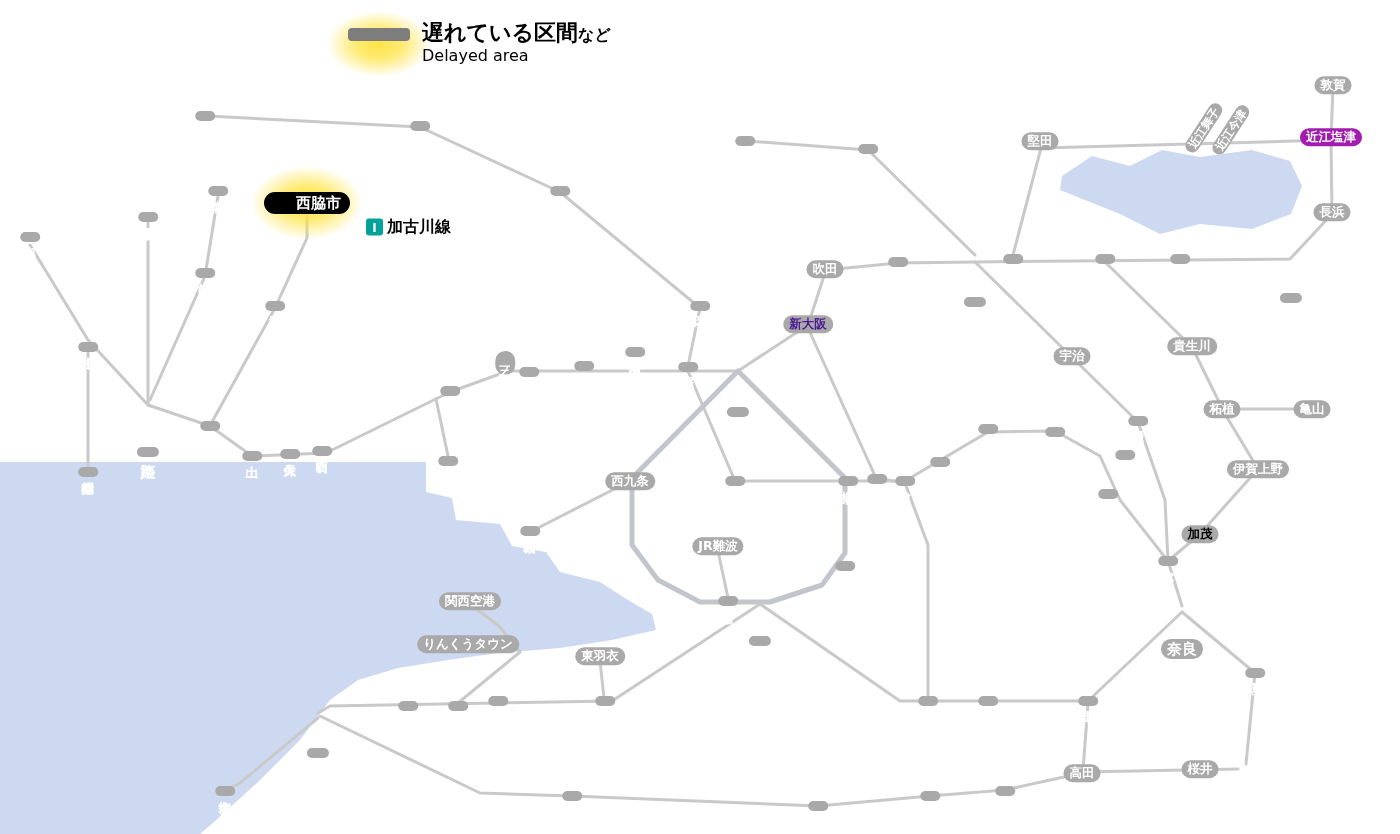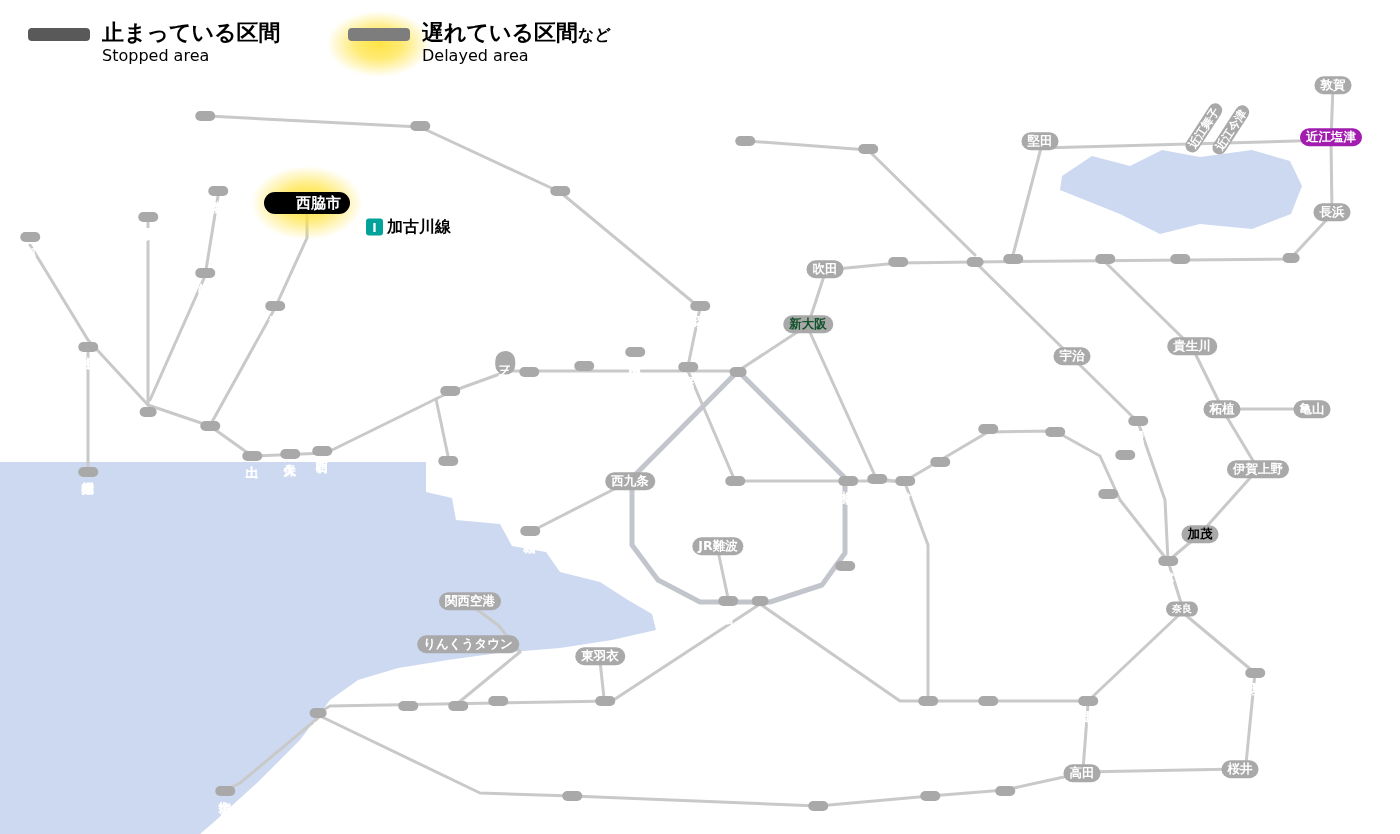--- a/index.html
+++ b/index.html
@@ -14,21 +14,21 @@
 
   
   .st{
     position:absolute;transform:translate(-50%,-50%);
     background:#a9a9a9;color:#fff;font-weight:bold;
     font-size:12.5px;line-height:1.08;text-align:center;white-space:nowrap;
     border-radius:10px;
   }
   .st.h{padding:2px 6px;}
   .st.v{writing-mode:vertical-rl;text-orientation:upright;padding:5px 3px;}
-  .st.big{font-size:10px;}
+  .st.big{font-size:15px;margin-top:40px;}
   .st.hl{background:#000;font-size:15px;padding:3px 9px;border-radius:12px;z-index:5;}
   .st.diag{transform:translate(-50%,-50%) rotate(-57deg);padding:1px 5px;border-radius:9px;font-size:11.5px;}
 
   .glow{
     position:absolute;transform:translate(-50%,-50%);
     width:112px;height:74px;border-radius:50%;
     background:radial-gradient(closest-side, rgba(255,226,60,0.95) 0%, rgba(255,228,70,0.75) 45%, rgba(255,228,70,0) 100%);
     pointer-events:none;z-index:1;
   }
 
@@ -90,27 +90,20 @@
       <polyline points="760,604 900,701 1088,701 1182,612" fill="none" stroke="#c9c9c9" stroke-width="3" stroke-linecap="round" stroke-linejoin="round"></polyline>
       <polyline points="808,328 876,478 905,483 928,545 928,700" fill="none" stroke="#c9c9c9" stroke-width="3" stroke-linecap="round" stroke-linejoin="round"></polyline>
       <polyline points="1088,704 1083,770" fill="none" stroke="#c9c9c9" stroke-width="3" stroke-linecap="round" stroke-linejoin="round"></polyline>
       <polyline points="1182,612 1255,673 1246,764" fill="none" stroke="#c9c9c9" stroke-width="3" stroke-linecap="round" stroke-linejoin="round"></polyline>
       <polyline points="1082,772 1238,769" fill="none" stroke="#c9c9c9" stroke-width="3" stroke-linecap="round" stroke-linejoin="round"></polyline>
       <polyline points="436,399 448,456" fill="none" stroke="#c9c9c9" stroke-width="3" stroke-linecap="round" stroke-linejoin="round"></polyline>
     </svg>
 
   <div class="glow legend-glow" style="left:379px;top:44px;"></div>
 
-  <div class="legend-item" style="left:28px;">
-    <span class="swatch" style="background: rgb(89, 89, 89);"></span>
-    <span class="ltext">
-      <span class="ltitle">止まっている区間</span>
-      <span class="lsub">Stopped area</span>
-    </span>
-  </div>
 
   <div class="legend-item" style="left:348px;">
     <span class="swatch delayed" style="background: rgb(125, 125, 125);"></span>
     <span class="ltext">
       <span class="ltitle">
         <span>遅れている区間</span><span class="lsuffix">など</span>
       </span>
       <span class="lsub">Delayed area</span>
     </span>
   </div>
@@ -142,21 +135,21 @@
       <div class="st v" style="left: 322px; top: 451px; background: rgb(169, 169, 169); color: rgb(255, 255, 255);">西明石</div>
       <div class="st v" style="left: 448px; top: 461px; background: rgb(169, 169, 169); color: rgb(255, 255, 255);">和田岬</div>
       <div class="st v" style="left: 450px; top: 391px; background: rgb(169, 169, 169); color: rgb(255, 255, 255);">神戸</div>
       <div class="st v" style="left: 505px; top: 363px; background: rgb(169, 169, 169); color: rgb(255, 255, 255);">三ノ宮</div>
       <div class="st v" style="left: 529px; top: 372px; background: rgb(169, 169, 169); color: rgb(255, 255, 255);">灘</div>
       <div class="st v" style="left: 584px; top: 366px; background: rgb(169, 169, 169); color: rgb(255, 255, 255);">芦屋</div>
       <div class="st v" style="left: 635px; top: 352px; background: rgb(169, 169, 169); color: rgb(255, 255, 255);">甲子園口</div>
       <div class="st v" style="left: 688px; top: 367px; background: rgb(169, 169, 169); color: rgb(255, 255, 255);">尼崎</div>
       <div class="st v" style="left: 700px; top: 306px; background: rgb(169, 169, 169); color: rgb(255, 255, 255);">塚口</div>
       <div class="st v big" style="left: 738px; top: 372px; background: rgb(169, 169, 169); color: rgb(255, 255, 255);">大阪</div>
-      <div class="st h" style="left: 808px; top: 324px; background: rgb(169, 169, 169); color: #14532d;">新大阪</div>
+      <div class="st h" style="left: 808px; top: 324px; background: rgb(169, 169, 169); color: #4c1d95;">新大阪</div>
       <div class="st h" style="left: 825px; top: 269px; background: rgb(169, 169, 169); color: rgb(255, 255, 255);">吹田</div>
       <div class="st v" style="left: 898px; top: 262px; background: rgb(169, 169, 169); color: rgb(255, 255, 255);">高槻</div>
       <div class="st v" style="left: 745px; top: 141px; background: rgb(169, 169, 169); color: rgb(255, 255, 255);">園部</div>
       <div class="st v" style="left: 868px; top: 149px; background: rgb(169, 169, 169); color: rgb(255, 255, 255);">亀岡</div>
       <div class="st v big" style="left: 975px; top: 262px; background: rgb(169, 169, 169); color: rgb(255, 255, 255);">京都</div>
       <div class="st v" style="left: 1013px; top: 259px; background: rgb(169, 169, 169); color: rgb(255, 255, 255);">山科</div>
       <div class="st h" style="left: 1040px; top: 141px; background: rgb(169, 169, 169); color: rgb(255, 255, 255);">堅田</div>
       <div class="st h diag" style="left: 1204px; top: 128px; background: rgb(169, 169, 169); color: rgb(255, 255, 255);">近江舞子</div>
       <div class="st h diag" style="left: 1231px; top: 130px; background: rgb(169, 169, 169); color: rgb(255, 255, 255);">近江今津</div>
       <div class="st h" style="left: 1331px; top: 137px; background: #a21caf; color: rgb(255, 255, 255);">近江塩津</div>
@@ -168,21 +161,21 @@
       <div class="st h" style="left: 1072px; top: 356px; background: rgb(169, 169, 169); color: rgb(255, 255, 255);">宇治</div>
       <div class="st h" style="left: 1192px; top: 346px; background: rgb(169, 169, 169); color: rgb(255, 255, 255);">貴生川</div>
       <div class="st h" style="left: 1222px; top: 409px; background: rgb(169, 169, 169); color: rgb(255, 255, 255);">柘植</div>
       <div class="st h" style="left: 1312px; top: 409px; background: rgb(169, 169, 169); color: rgb(255, 255, 255);">亀山</div>
       <div class="st h" style="left: 1258px; top: 469px; background: rgb(169, 169, 169); color: rgb(255, 255, 255);">伊賀上野</div>
       <div class="st v" style="left: 1138px; top: 421px; background: rgb(169, 169, 169); color: rgb(255, 255, 255);">城陽</div>
       <div class="st h" style="left: 1200px; top: 534px; background: rgb(169, 169, 169); color: #000000;">加茂</div>
       <div class="st v" style="left: 1168px; top: 561px; background: rgb(169, 169, 169); color: rgb(255, 255, 255);">木津</div>
       <div class="st h big" style="left: 1182px; top: 609px; background: rgb(169, 169, 169); color: rgb(255, 255, 255);">奈良</div>
       <div class="st v" style="left: 1255px; top: 673px; background: rgb(169, 169, 169); color: rgb(255, 255, 255);">天理</div>
-      <div class="st h" style="left: 1240px; top: 769px; background: rgb(169, 169, 169); color: rgb(255, 255, 255);">桜井</div>
+      <div class="st h" style="left: 1200px; top: 769px; background: rgb(169, 169, 169); color: rgb(255, 255, 255);">桜井</div>
       <div class="st h" style="left: 1082px; top: 773px; background: rgb(169, 169, 169); color: rgb(255, 255, 255);">高田</div>
       <div class="st v" style="left: 1088px; top: 701px; background: rgb(169, 169, 169); color: rgb(255, 255, 255);">王寺</div>
       <div class="st v" style="left: 988px; top: 701px; background: rgb(169, 169, 169); color: rgb(255, 255, 255);">柏原</div>
       <div class="st v" style="left: 928px; top: 701px; background: rgb(169, 169, 169); color: rgb(255, 255, 255);">久宝寺</div>
       <div class="st v" style="left: 930px; top: 796px; background: rgb(169, 169, 169); color: rgb(255, 255, 255);">五条</div>
       <div class="st v" style="left: 1005px; top: 791px; background: rgb(169, 169, 169); color: rgb(255, 255, 255);">吉野口</div>
       <div class="st v" style="left: 818px; top: 806px; background: rgb(169, 169, 169); color: rgb(255, 255, 255);">橋本</div>
       <div class="st v" style="left: 572px; top: 796px; background: rgb(169, 169, 169); color: rgb(255, 255, 255);">粉河</div>
       <div class="st v" style="left: 225px; top: 791px; background: rgb(169, 169, 169); color: rgb(255, 255, 255);">御坊</div>
       <div class="st v big" style="left: 318px; top: 713px; background: rgb(169, 169, 169); color: rgb(255, 255, 255);">和歌山</div>

